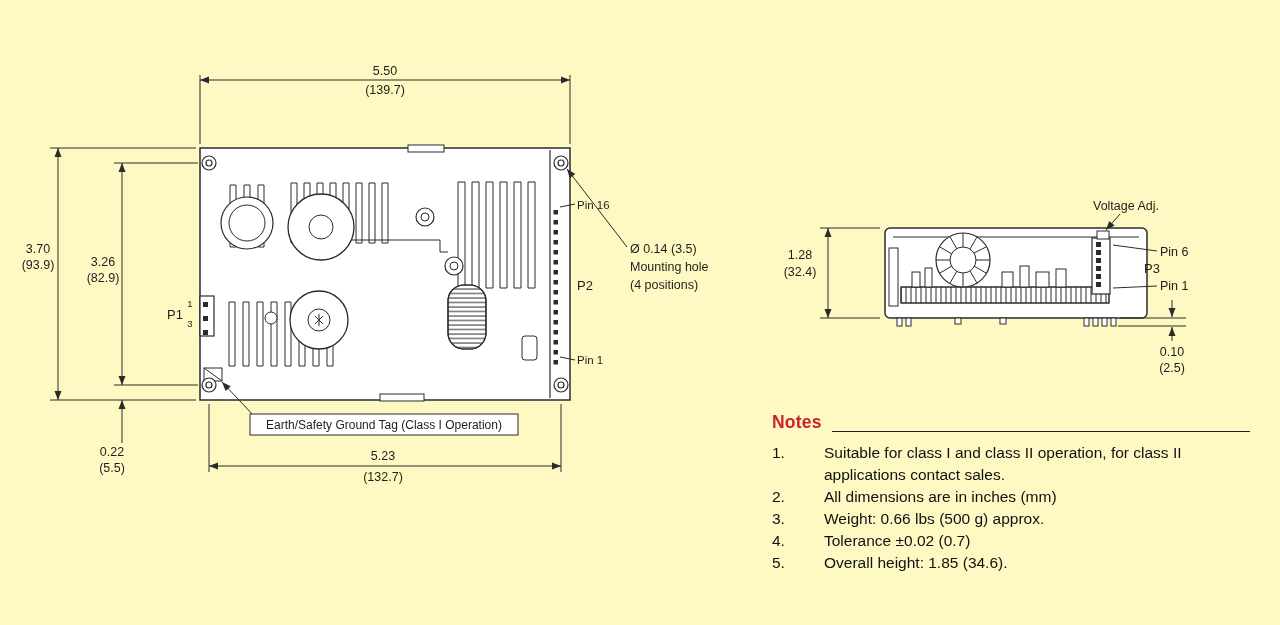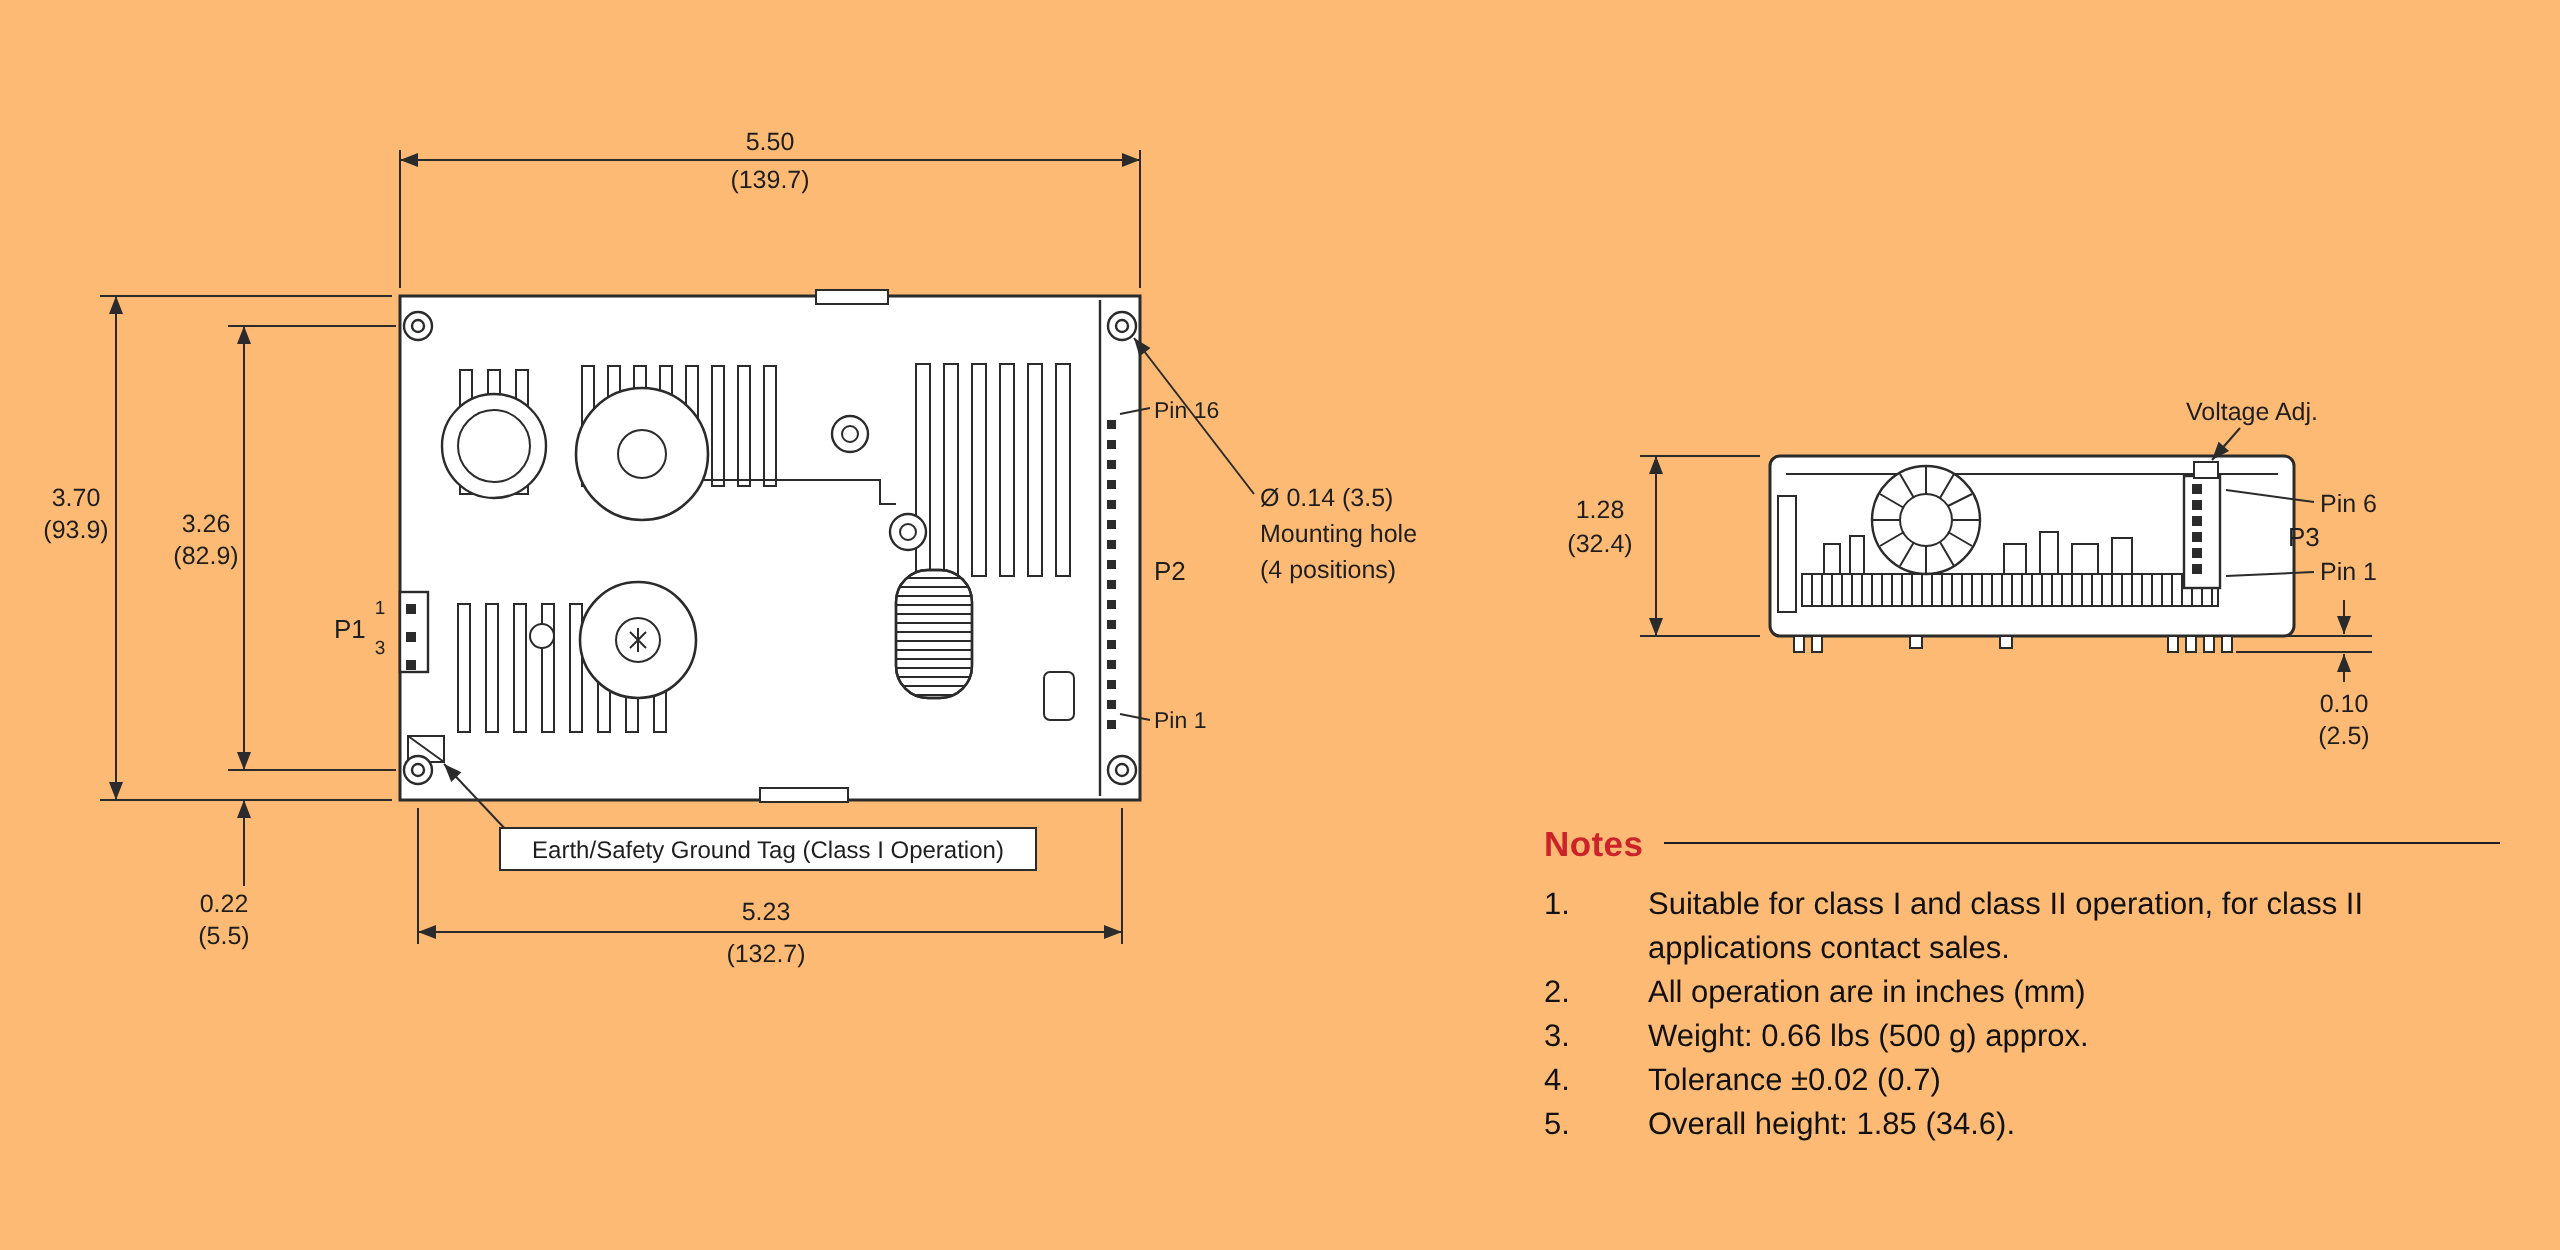--- a/index.html
+++ b/index.html
@@ -1,27 +1,27 @@
 <!DOCTYPE html>
 <html style="--accent_red: #cc2229; --line: #2b2b2b;"><head>
 <meta charset="utf-8">
 <style>
   html,body{margin:0;padding:0;background:#ffffff;}
-  .canvas{position:relative;width:1280px;height:625px;background:#fdba74;overflow:hidden;
+  .canvas{position:relative;width:1280px;height:625px;background:#fef9c3;overflow:hidden;
           font-family:"Liberation Sans", sans-serif;text-decoration:underline;}
   svg{position:absolute;left:0;top:0;}
   svg text{font-family:"Liberation Sans", sans-serif;fill:#1e1e1e;}
   .dim{font-size:12.5px;text-anchor:middle;}
   .lbl{font-size:12.5px;}
   .lbl-c{font-size:12px;text-anchor:middle;}
   .plabel{font-size:13px;}
   .pin-lbl{font-size:11.5px;}
   .pin-num{font-size:9.5px;text-anchor:middle;}
   .notes{position:absolute;left:772px;top:412px;width:478px;}
-  .notes-header{display:flex;align-items:center;gap:10px;}
+  .notes-header{display:flex;align-items:flex-end;gap:10px;}
   .notes-title{color:var(--accent_red,#cc2229);font-weight:bold;font-size:17.5px;letter-spacing:.2px;}
   .notes-rule{flex:1;height:0;border-top:1.6px solid #1e1e1e;position:relative;top:-1px;}
   .notes-list{margin-top:9px;}
   .note-row{display:flex;font-size:15.5px;color:#111;line-height:1.42;}
   .note-num{width:24px;flex:none;}
   .note-text{flex:1;margin-left:28px;}
 </style>
 </head>
 <body>
 
@@ -286,21 +286,21 @@
     <span class="notes-title">Notes</span>
     <div class="notes-rule"></div>
   </div>
   <div class="notes-list">
     <div class="note-row">
       <span class="note-num">1.</span>
       <span class="note-text">Suitable for class I and class II operation, for class II applications contact sales.</span>
     </div>
     <div class="note-row">
       <span class="note-num">2.</span>
-      <span class="note-text">All operation are in inches (mm)</span>
+      <span class="note-text">All dimensions are in inches (mm)</span>
     </div>
     <div class="note-row">
       <span class="note-num">3.</span>
       <span class="note-text">Weight: 0.66 lbs (500 g) approx.</span>
     </div>
     <div class="note-row">
       <span class="note-num">4.</span>
       <span class="note-text">Tolerance ±0.02 (0.7)</span>
     </div>
     <div class="note-row">

